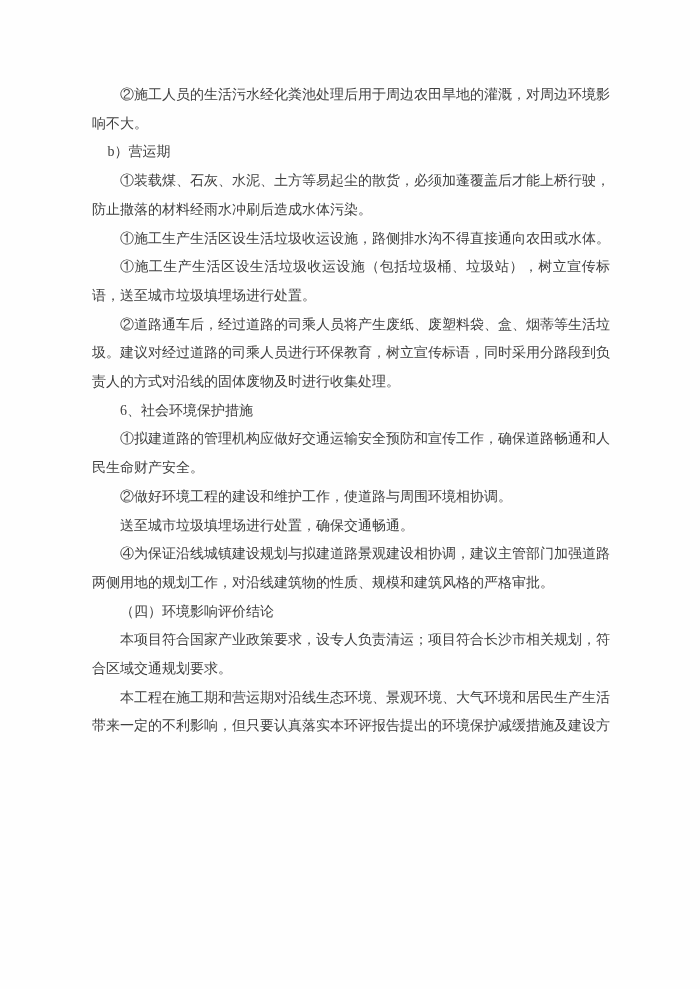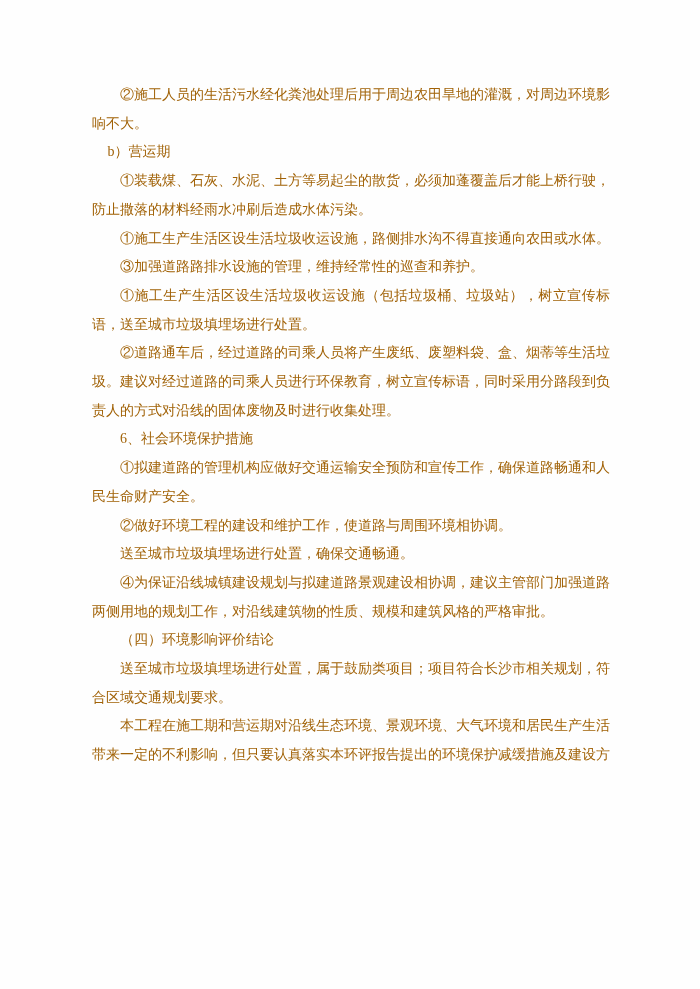--- a/index.html
+++ b/index.html
@@ -9,21 +9,21 @@
   }
   .page {
     position: relative;
     box-sizing: border-box;
     width: 700px;
     height: 989px;
     margin: 0 auto;
     background: #fefefe;
     padding: 81px 90px 0 92px;
     font-family: "Liberation Serif", "DejaVu Serif", serif;
-    color: #a16207;
+    color: #404040;
     overflow: hidden;
   }
   .para {
     margin: 0;
     padding: 0;
     font-size: 14px;
     line-height: 28.7px;
     text-align: justify;
     text-indent: 2em;
     word-break: normal;
@@ -35,24 +35,23 @@
   }
 </style>
 </head>
 <body>
 
 <div class="page">
   <p class="para">②施工人员的生活污水经化粪池处理后用于周边农田旱地的灌溉，对周边环境影响不大。</p>
   <p class="para indent-1">b）营运期</p>
   <p class="para">①装载煤、石灰、水泥、土方等易起尘的散货，必须加蓬覆盖后才能上桥行驶，防止撒落的材料经雨水冲刷后造成水体污染。</p>
   <p class="para">①施工生产生活区设生活垃圾收运设施，路侧排水沟不得直接通向农田或水体。</p>
-  <p class="para">③加强道路路排水设施的管理，维持经常性的巡查和养护。</p>
   <p class="para">①施工生产生活区设生活垃圾收运设施（包括垃圾桶、垃圾站），树立宣传标语，送至城市垃圾填埋场进行处置。</p>
   <p class="para">②道路通车后，经过道路的司乘人员将产生废纸、废塑料袋、盒、烟蒂等生活垃圾。建议对经过道路的司乘人员进行环保教育，树立宣传标语，同时采用分路段到负责人的方式对沿线的固体废物及时进行收集处理。</p>
   <p class="para">6、社会环境保护措施</p>
   <p class="para">①拟建道路的管理机构应做好交通运输安全预防和宣传工作，确保道路畅通和人民生命财产安全。</p>
   <p class="para">②做好环境工程的建设和维护工作，使道路与周围环境相协调。</p>
   <p class="para">送至城市垃圾填埋场进行处置，确保交通畅通。</p>
   <p class="para">④为保证沿线城镇建设规划与拟建道路景观建设相协调，建议主管部门加强道路两侧用地的规划工作，对沿线建筑物的性质、规模和建筑风格的严格审批。</p>
   <p class="para">（四）环境影响评价结论</p>
-  <p class="para">送至城市垃圾填埋场进行处置，属于鼓励类项目；项目符合长沙市相关规划，符合区域交通规划要求。</p>
+  <p class="para">本项目符合国家产业政策要求，设专人负责清运；项目符合长沙市相关规划，符合区域交通规划要求。</p>
   <p class="para">本工程在施工期和营运期对沿线生态环境、景观环境、大气环境和居民生产生活带来一定的不利影响，但只要认真落实本环评报告提出的环境保护减缓措施及建设方</p>
 </div>
 
 </body></html>

